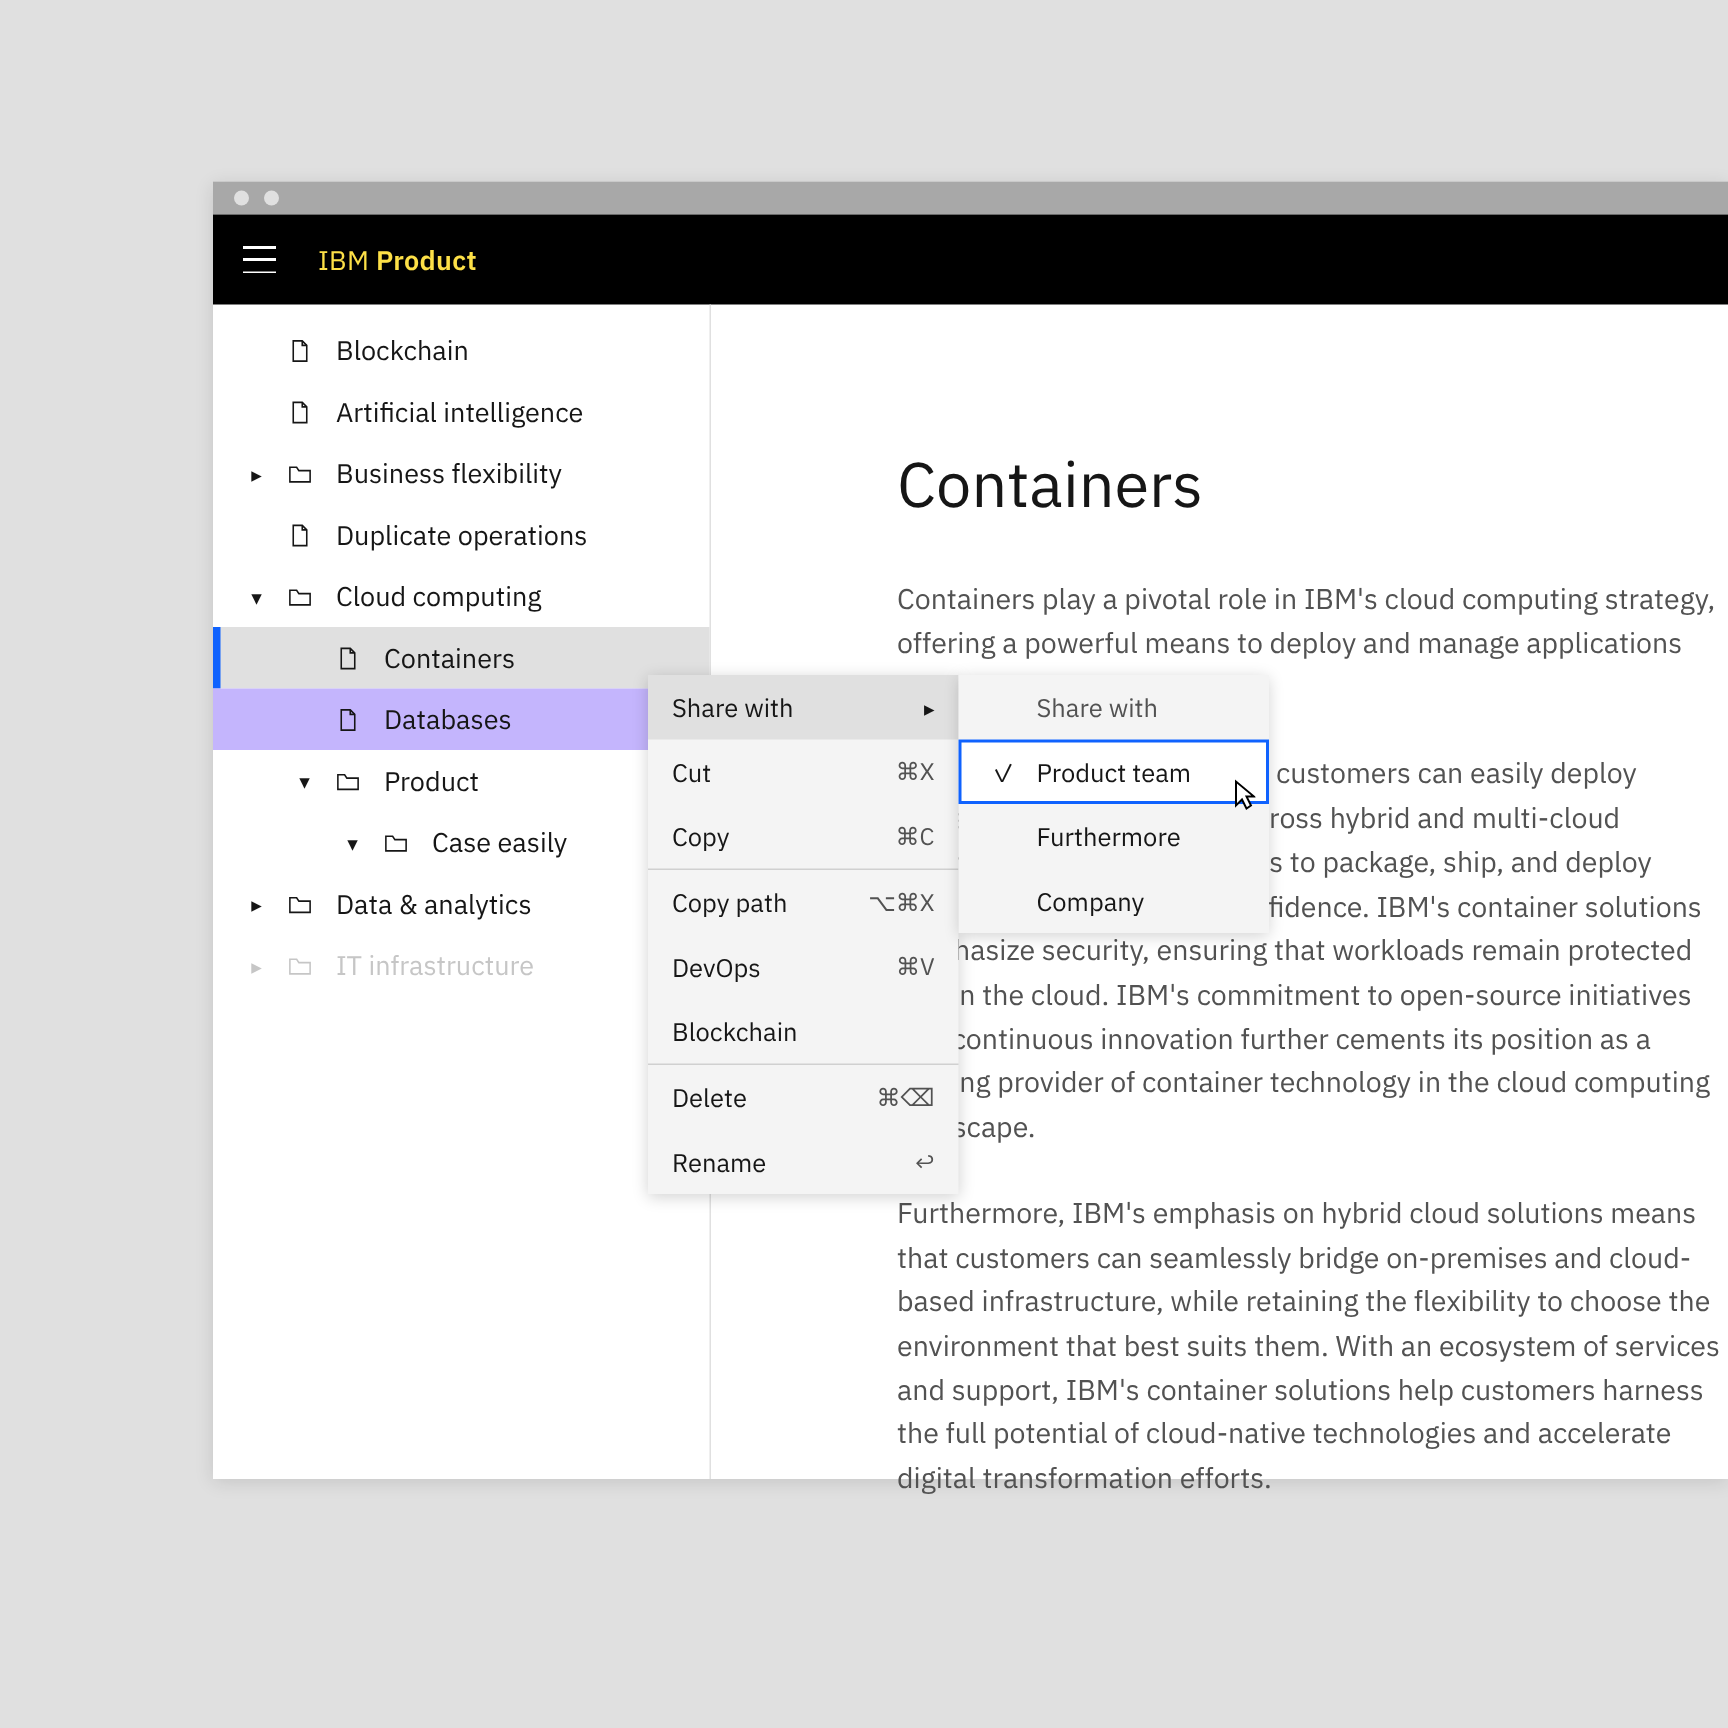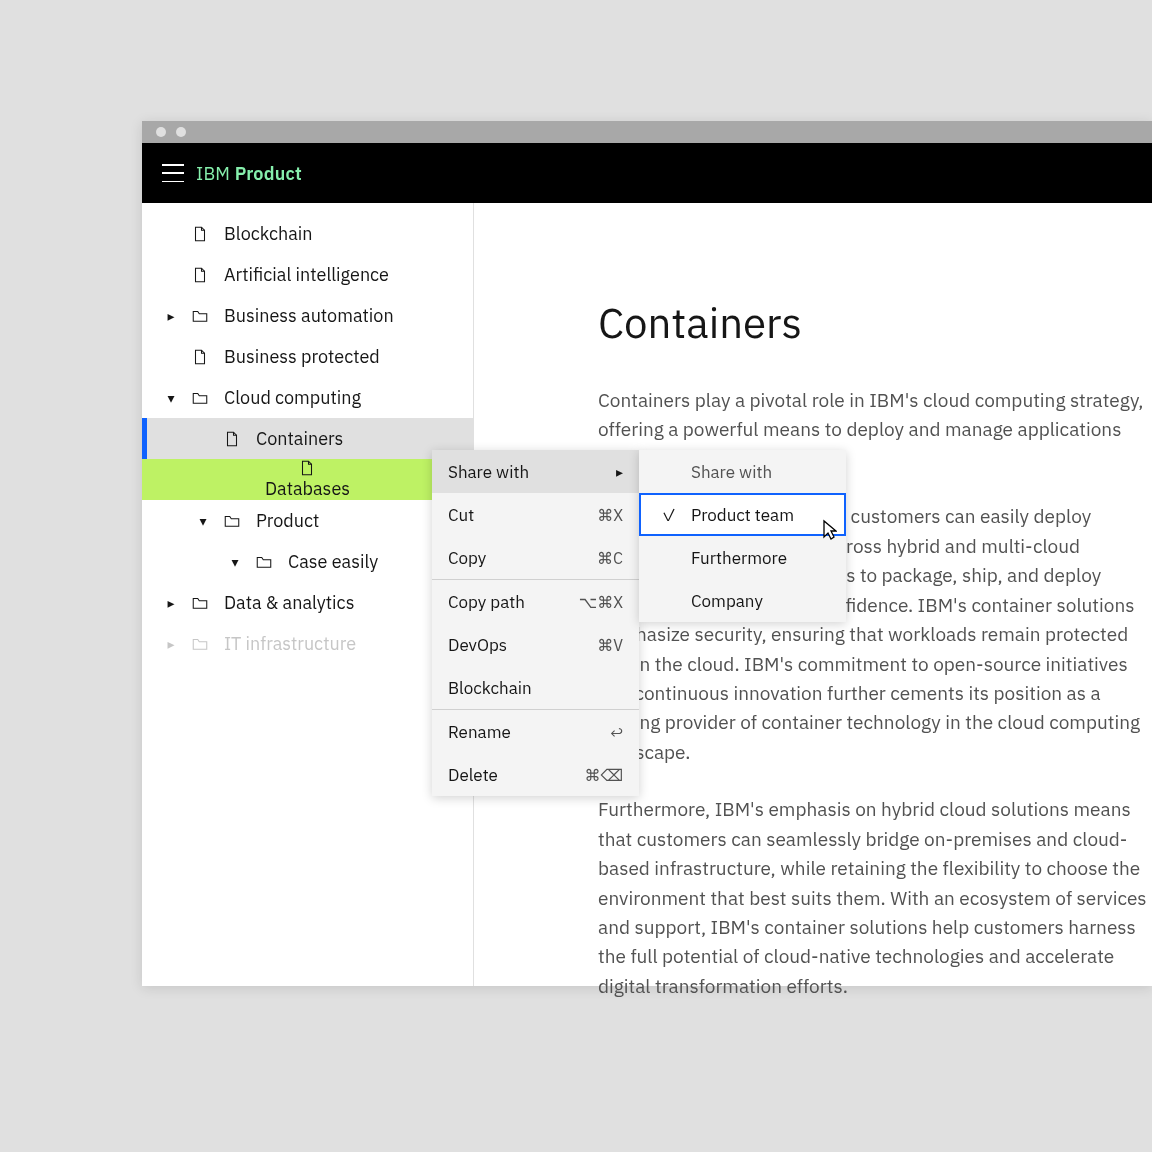--- a/index.html
+++ b/index.html
@@ -25,46 +25,46 @@
     background: #a8a8a8;
     display: flex;
     align-items: center;
     padding-left: 14px;
     gap: 10px;
   }
   .dot { width: 10px; height: 10px; border-radius: 50%; background: #e0e0e0; }
   .appbar {
     height: 60px;
     background: #000;
-    color: #86efac;
+    color: #fde047;
     display: flex;
     align-items: center;
     padding: 0 20px;
-    gap: 12px;
+    gap: 28px;
   }
   .hamburger { width: 22px; height: 18px; display:flex; flex-direction:column; justify-content:space-between; cursor:pointer;}
   .hamburger span { height:1.5px; background:#fff; }
   .brand { font-size: 18px; letter-spacing: 0.2px; }
   .brand-light { font-weight: 400; }
   .brand-bold { font-weight: 600; }
   .body { display:flex; height: calc(100% - 82px); }
   .sidebar { width: 332px; border-right: 1px solid #e0e0e0; padding-top: 10px; position:relative; }
   .item {
     display:flex; align-items:center; height:41px; font-size:18px; color:#161616;
     cursor:pointer; position:relative;
   }
   .item.disabled { color:#c6c6c6; }
   .caret { width:14px; display:inline-flex; justify-content:center; margin-left:22px; font-size:14px;}
   .caret.none { visibility:hidden; }
   .ic { width:20px; height:20px; margin-left:12px; margin-right:14px; display:inline-flex; align-items:center; justify-content:center;}
   .ic svg { width:18px; height:18px; stroke:#161616; fill:none; stroke-width:1.4;}
   .item.disabled .ic svg { stroke:#c6c6c6; }
   .item.selected { background:#e0e0e0; }
   .item.selected::before { content:""; position:absolute; left:0; top:0; bottom:0; width:5px; background:#0f62fe;}
-  .item.alt { background:#bef264;flex-direction:column; }
+  .item.alt { background:#c4b5fd; }
   .l1 .caret { margin-left:22px; }
   .l2 .caret { margin-left:54px; }
   .l3 .caret { margin-left:86px; }
   .l4 .caret { margin-left:118px; }
   .main { flex:1; padding: 92px 0 0 124px; color:#161616; }
   h1 { font-size:42px; font-weight:400; margin-bottom:36px;}
   .para, .para2 { font-size:19px; line-height:1.55; color:#525252; max-width:640px; margin-bottom:28px;}
   .para2 { max-width:640px;}
   
   .menu {
@@ -129,31 +129,31 @@
           </span>
           <span>Artificial intelligence</span>
         </div>
         <div class="item l1">
           <span class="caret">▸</span>
           <span class="ic">
             <svg viewBox="0 0 24 24">
               <path d="M3 6h6l2 3h10v10H3z"></path>
             </svg>
           </span>
-          <span>Business automation</span>
-        </div>
-        <div class="item l1">
-          <span class="caret none"></span>
-          <span class="ic">
-            <svg viewBox="0 0 24 24">
-              <path d="M6 3h8l4 4v14H6z"></path>
-              <path d="M14 3v4h4"></path>
-            </svg>
-          </span>
-          <span>Business protected</span>
+          <span>Business flexibility</span>
+        </div>
+        <div class="item l1">
+          <span class="caret none"></span>
+          <span class="ic">
+            <svg viewBox="0 0 24 24">
+              <path d="M6 3h8l4 4v14H6z"></path>
+              <path d="M14 3v4h4"></path>
+            </svg>
+          </span>
+          <span>Duplicate operations</span>
         </div>
         <div class="item l1">
           <span class="caret">▾</span>
           <span class="ic">
             <svg viewBox="0 0 24 24">
               <path d="M3 6h6l2 3h10v10H3z"></path>
             </svg>
           </span>
           <span>Cloud computing</span>
         </div>
@@ -244,26 +244,26 @@
     <div class="mi">
       <span>DevOps</span>
       <span class="shortcut">⌘V</span>
     </div>
     <div class="mi">
       <span>Blockchain</span>
       <span class="shortcut"></span>
     </div>
     <div class="sep"></div>
     <div class="mi">
+      <span>Delete</span>
+      <span class="shortcut">⌘⌫</span>
+    </div>
+    <div class="mi">
       <span>Rename</span>
       <span class="shortcut">↩</span>
-    </div>
-    <div class="mi">
-      <span>Delete</span>
-      <span class="shortcut">⌘⌫</span>
     </div>
   </div>
 <div class="submenu" id="submenu">
     <div class="sm-title">Share with</div>
     <div class="smi selected">
       <span class="chk">✓</span>
       <span>Product team</span>
     </div>
     <div class="smi">
       <span class="chk"></span>

